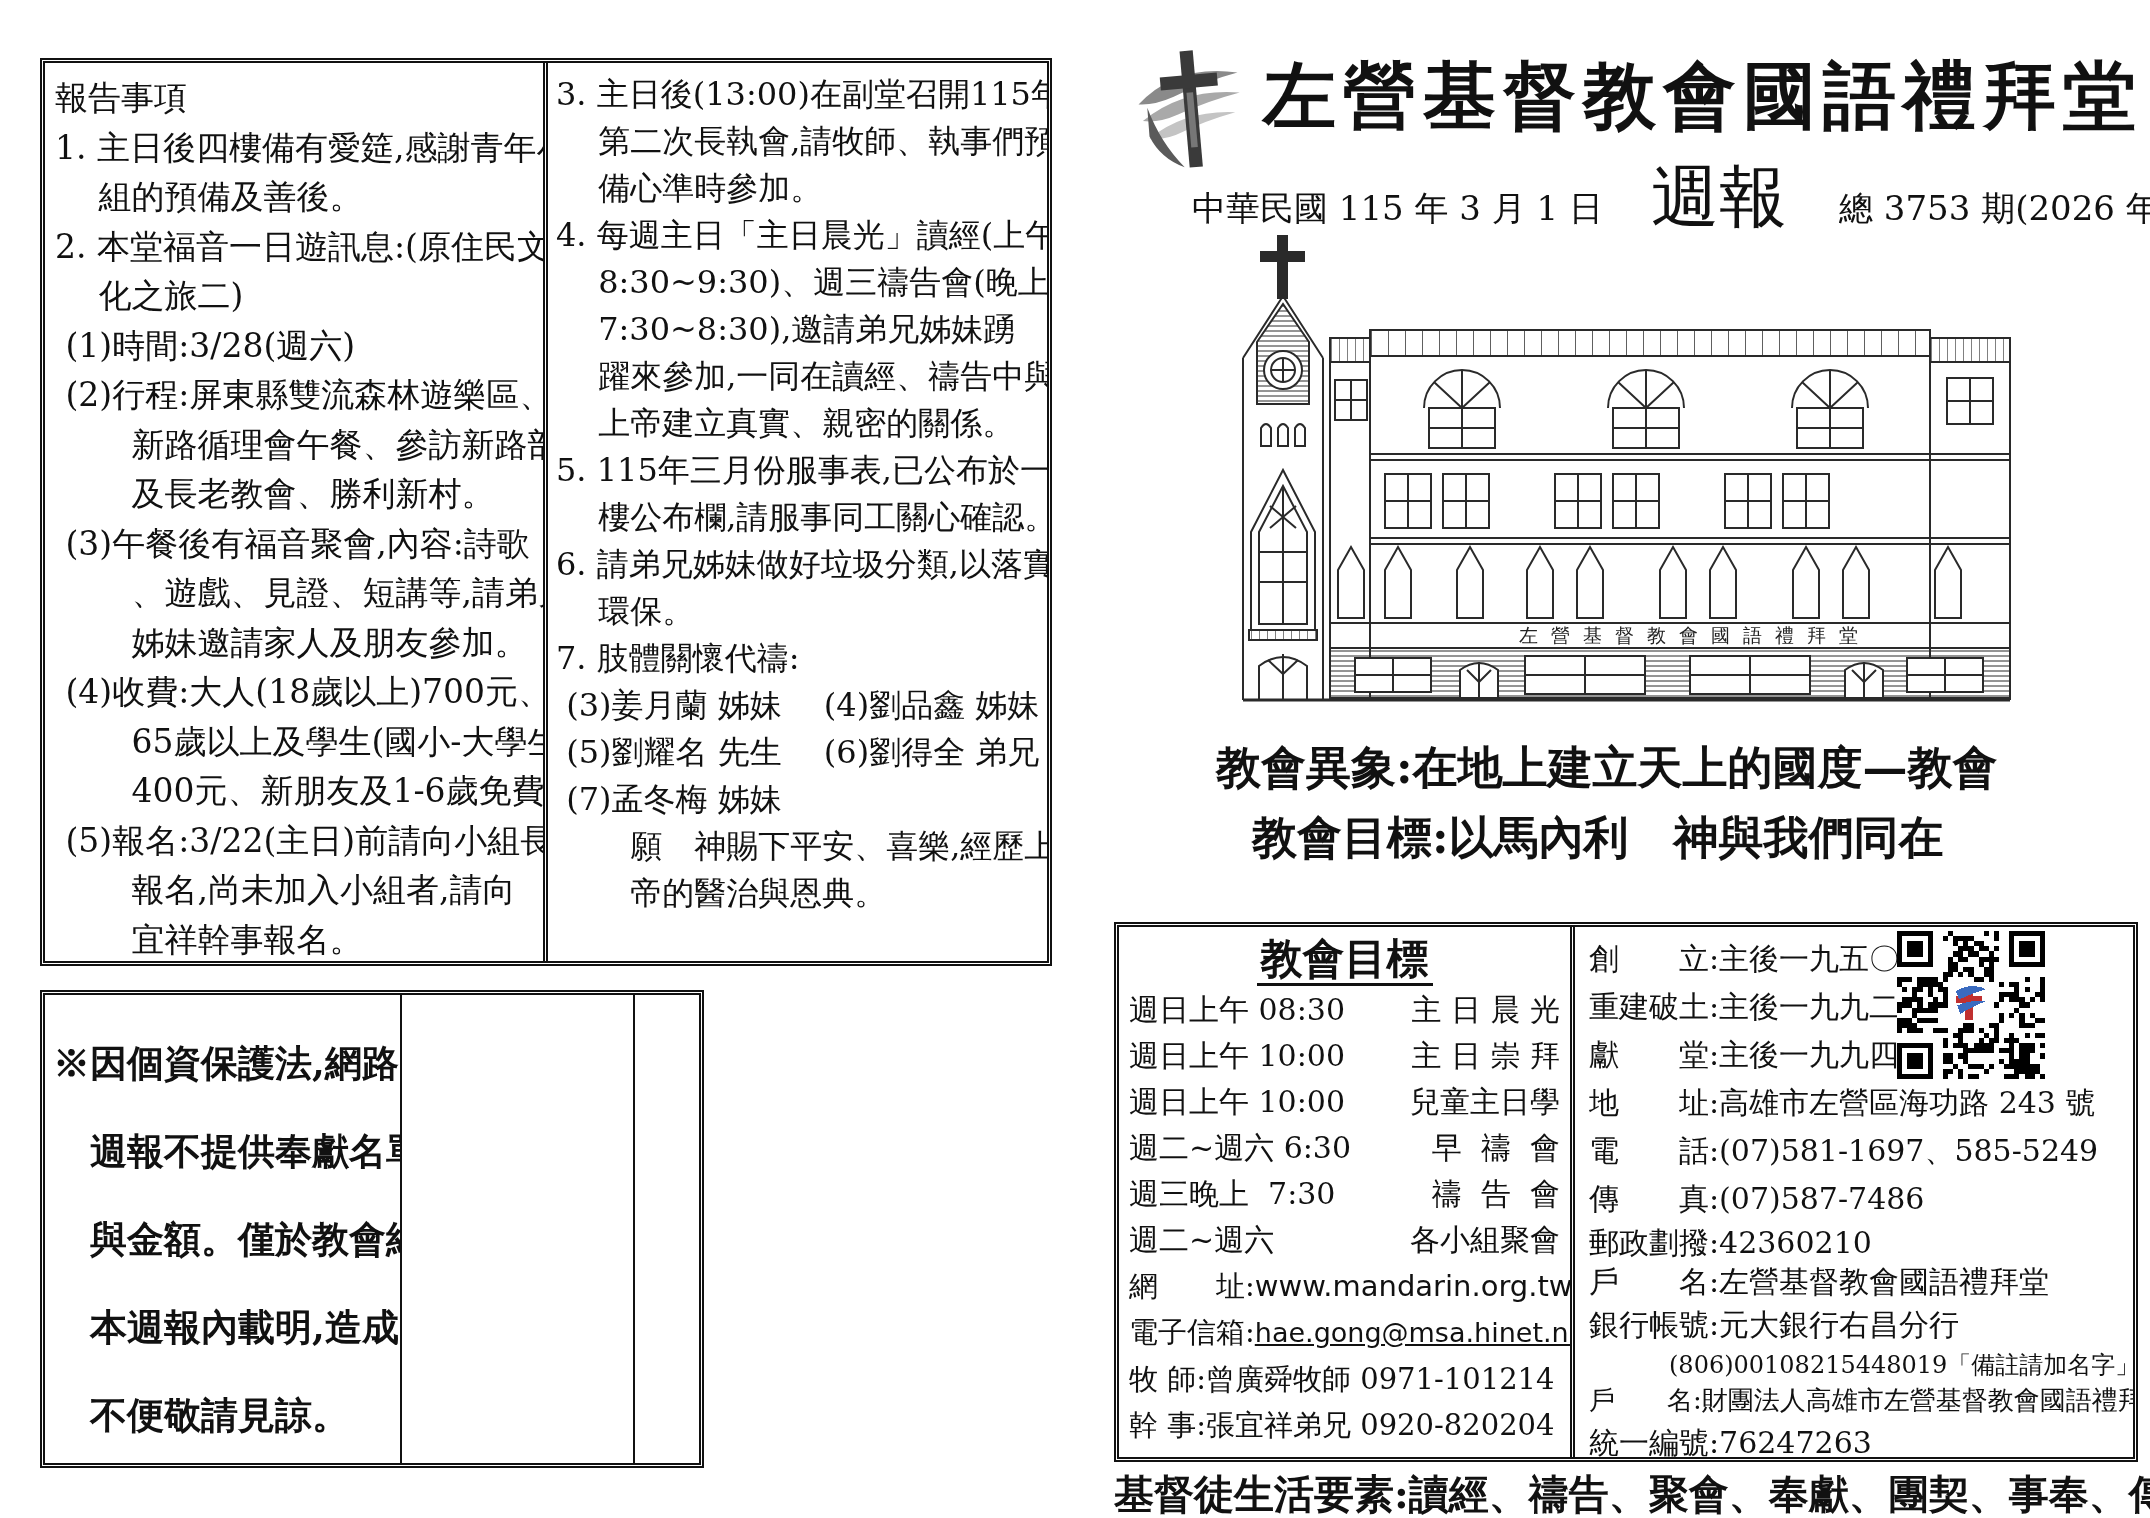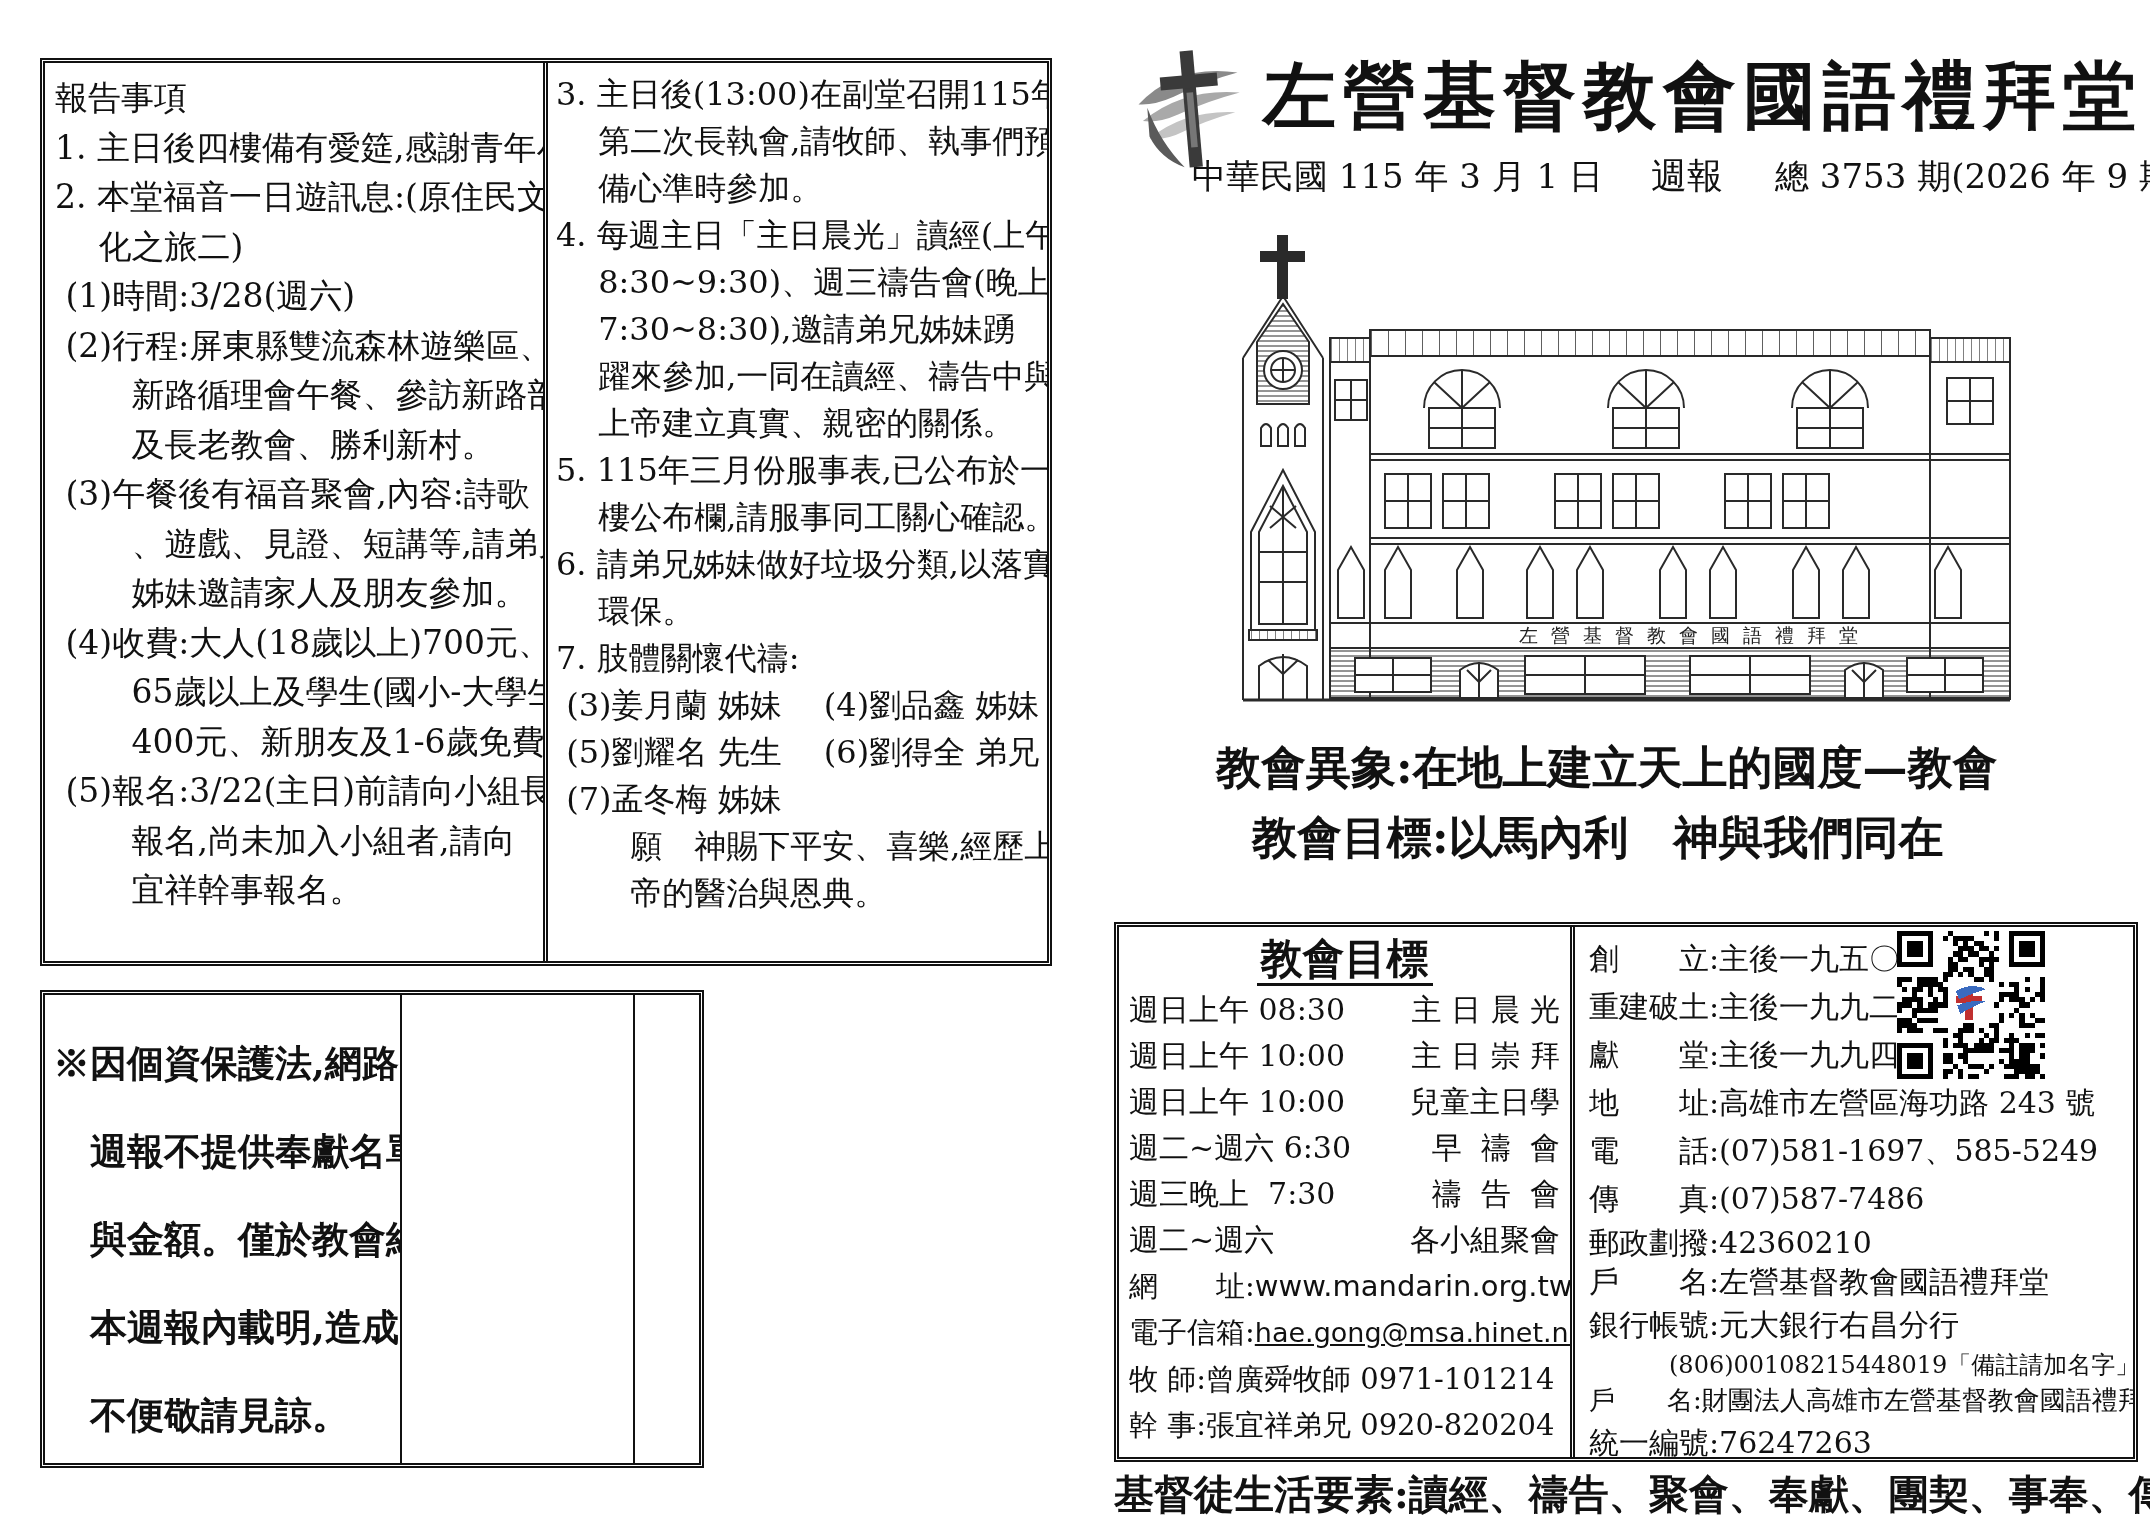--- a/index.html
+++ b/index.html
@@ -17,21 +17,21 @@
   .privacy{left:40px;top:990px;width:664px;height:478px;display:flex;}
   .privacy-cell1{width:357px;border-right:2px solid #111;padding:24px 4px 0 8px;box-sizing:border-box;overflow:hidden;}
   .privacy-cell1 .line{font-size:37px;font-weight:bold;line-height:88px;white-space:pre;font-family:"DejaVu Serif",serif;}
   .privacy-cell2{width:231px;border-right:2px solid #111;}
   .privacy-cell3{flex:1;}
   
   .logo{left:1126px;top:44px;width:135px;height:132px;}
   .title{left:1263px;top:48px;width:830px;font-size:73px;font-weight:bold;letter-spacing:7px;white-space:nowrap;}
   .dateline{left:1192px;top:152px;width:900px;display:flex;align-items:baseline;white-space:nowrap;}
   .date-txt{font-size:34px;}
-  .weekly-txt{font-size:36px;margin-left:48px;}
+  .weekly-txt{font-size:68px;margin-left:48px;}
   .issue-txt{font-size:34px;margin-left:52px;}
   
   .building{left:1235px;top:226px;width:780px;height:478px;}
   
   .vision{left:1216px;top:738px;font-size:45px;font-weight:bold;white-space:pre;}
   .goal{left:1252px;top:808px;font-size:45px;font-weight:bold;white-space:pre;}
   
   .info-table{left:1114px;top:922px;width:1024px;height:540px;display:flex;}
   .meet{width:456px;border-right:5px double #111;padding:4px 10px 0 10px;box-sizing:border-box;overflow:hidden;}
   .meet-title{text-align:center;font-size:42px;font-weight:bold;line-height:56px;}
@@ -53,20 +53,21 @@
 </style>
 </head>
 <body>
 
 <div id="page">
 
   <div class="dbox ann">
     <div class="ann-col1">
         <div class="line">報告事項</div>
         <div class="line">1. 主日後四樓備有愛筵,感謝青年小</div>
+        <div class="line">　 組的預備及善後。</div>
         <div class="line">2. 本堂福音一日遊訊息:(原住民文</div>
         <div class="line">　 化之旅二)</div>
         <div class="line"> (1)時間:3/28(週六)</div>
         <div class="line"> (2)行程:屏東縣雙流森林遊樂區、</div>
         <div class="line"> 　　新路循理會午餐、參訪新路部落</div>
         <div class="line"> 　　及長老教會、勝利新村。</div>
         <div class="line"> (3)午餐後有福音聚會,內容:詩歌</div>
         <div class="line"> 　　、遊戲、見證、短講等,請弟兄</div>
         <div class="line"> 　　姊妹邀請家人及朋友參加。</div>
         <div class="line"> (4)收費:大人(18歲以上)700元、</div>

